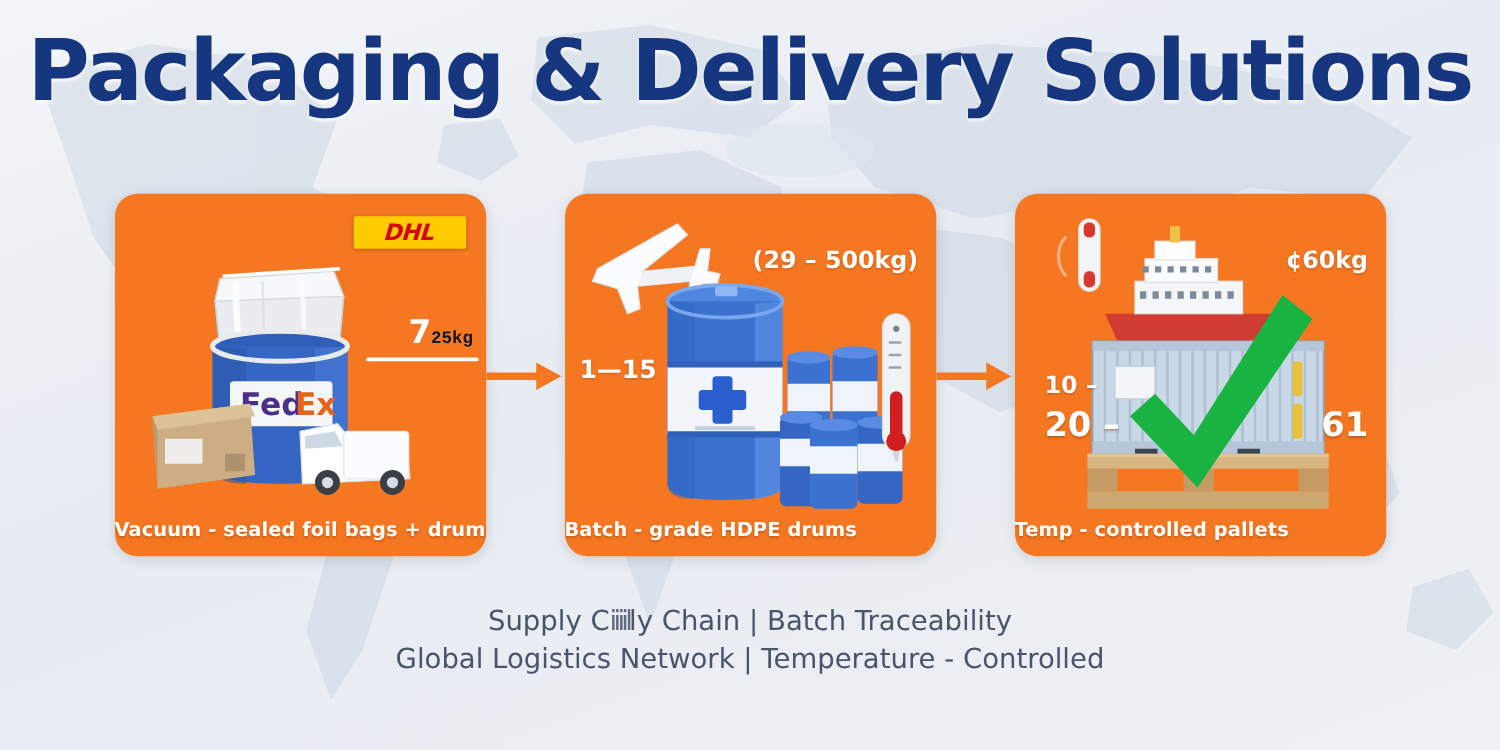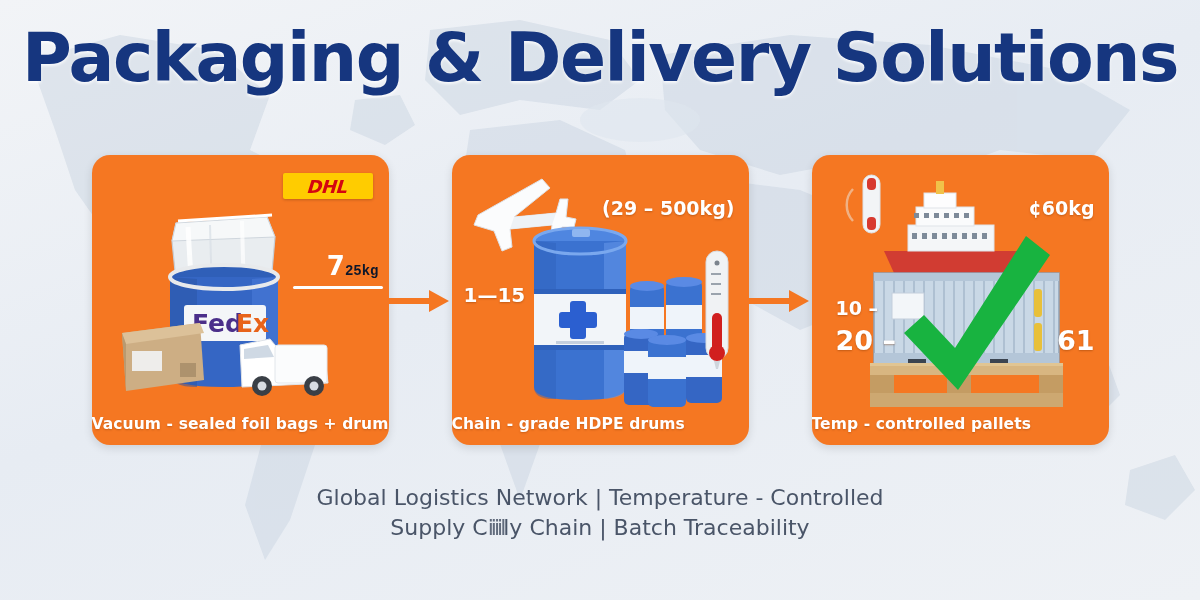--- a/index.html
+++ b/index.html
@@ -271,21 +271,21 @@
         <rect x="259" y="118" width="10" height="2" fill="#9aa3ad"></rect>
         <rect x="259" y="128" width="10" height="2" fill="#9aa3ad"></rect>
         <rect x="259" y="138" width="10" height="2" fill="#9aa3ad"></rect>
         <circle cx="265" cy="108" r="2.5" fill="#7b848e"></circle>
         <path d="M262,206 L268,206 L266,214 L264,214 Z" fill="#cfd5dc"></path>
       </g>
     </svg>
 
     <div class="side-label" id="range-2">1—15</div>
 
-    <div class="card-caption">Chain - grade HDPE drums</div>
+    <div class="card-caption">Batch - grade HDPE drums</div>
   </div>
 
   <div class="arrow">
     <svg width="63" height="26" viewBox="0 0 63 26">
       <path d="M0,10 L40,10 L40,2 L60,13 L40,24 L40,16 L0,16 Z" fill="#f57722"></path>
     </svg>
   </div>
 
   <div class="card">
 
@@ -373,15 +373,15 @@
     <div class="side-label" id="temp-10">10 –</div>
     <div class="side-label" id="temp-30">20 –</div>
     <div class="side-label" id="temp-55">61</div>
 
     <div class="card-caption">Temp - controlled pallets</div>
   </div>
 
 </div>
 
 <div id="tagline">
+  <div><span>Supply C</span><span class="garble">iiiil</span><span>ly Chain | Batch Traceability</span></div>
   <div>Global Logistics Network | Temperature - Controlled</div>
-  <div><span>Supply C</span><span class="garble">iiiil</span><span>ly Chain | Batch Traceability</span></div>
 </div>
 
 </body></html>

